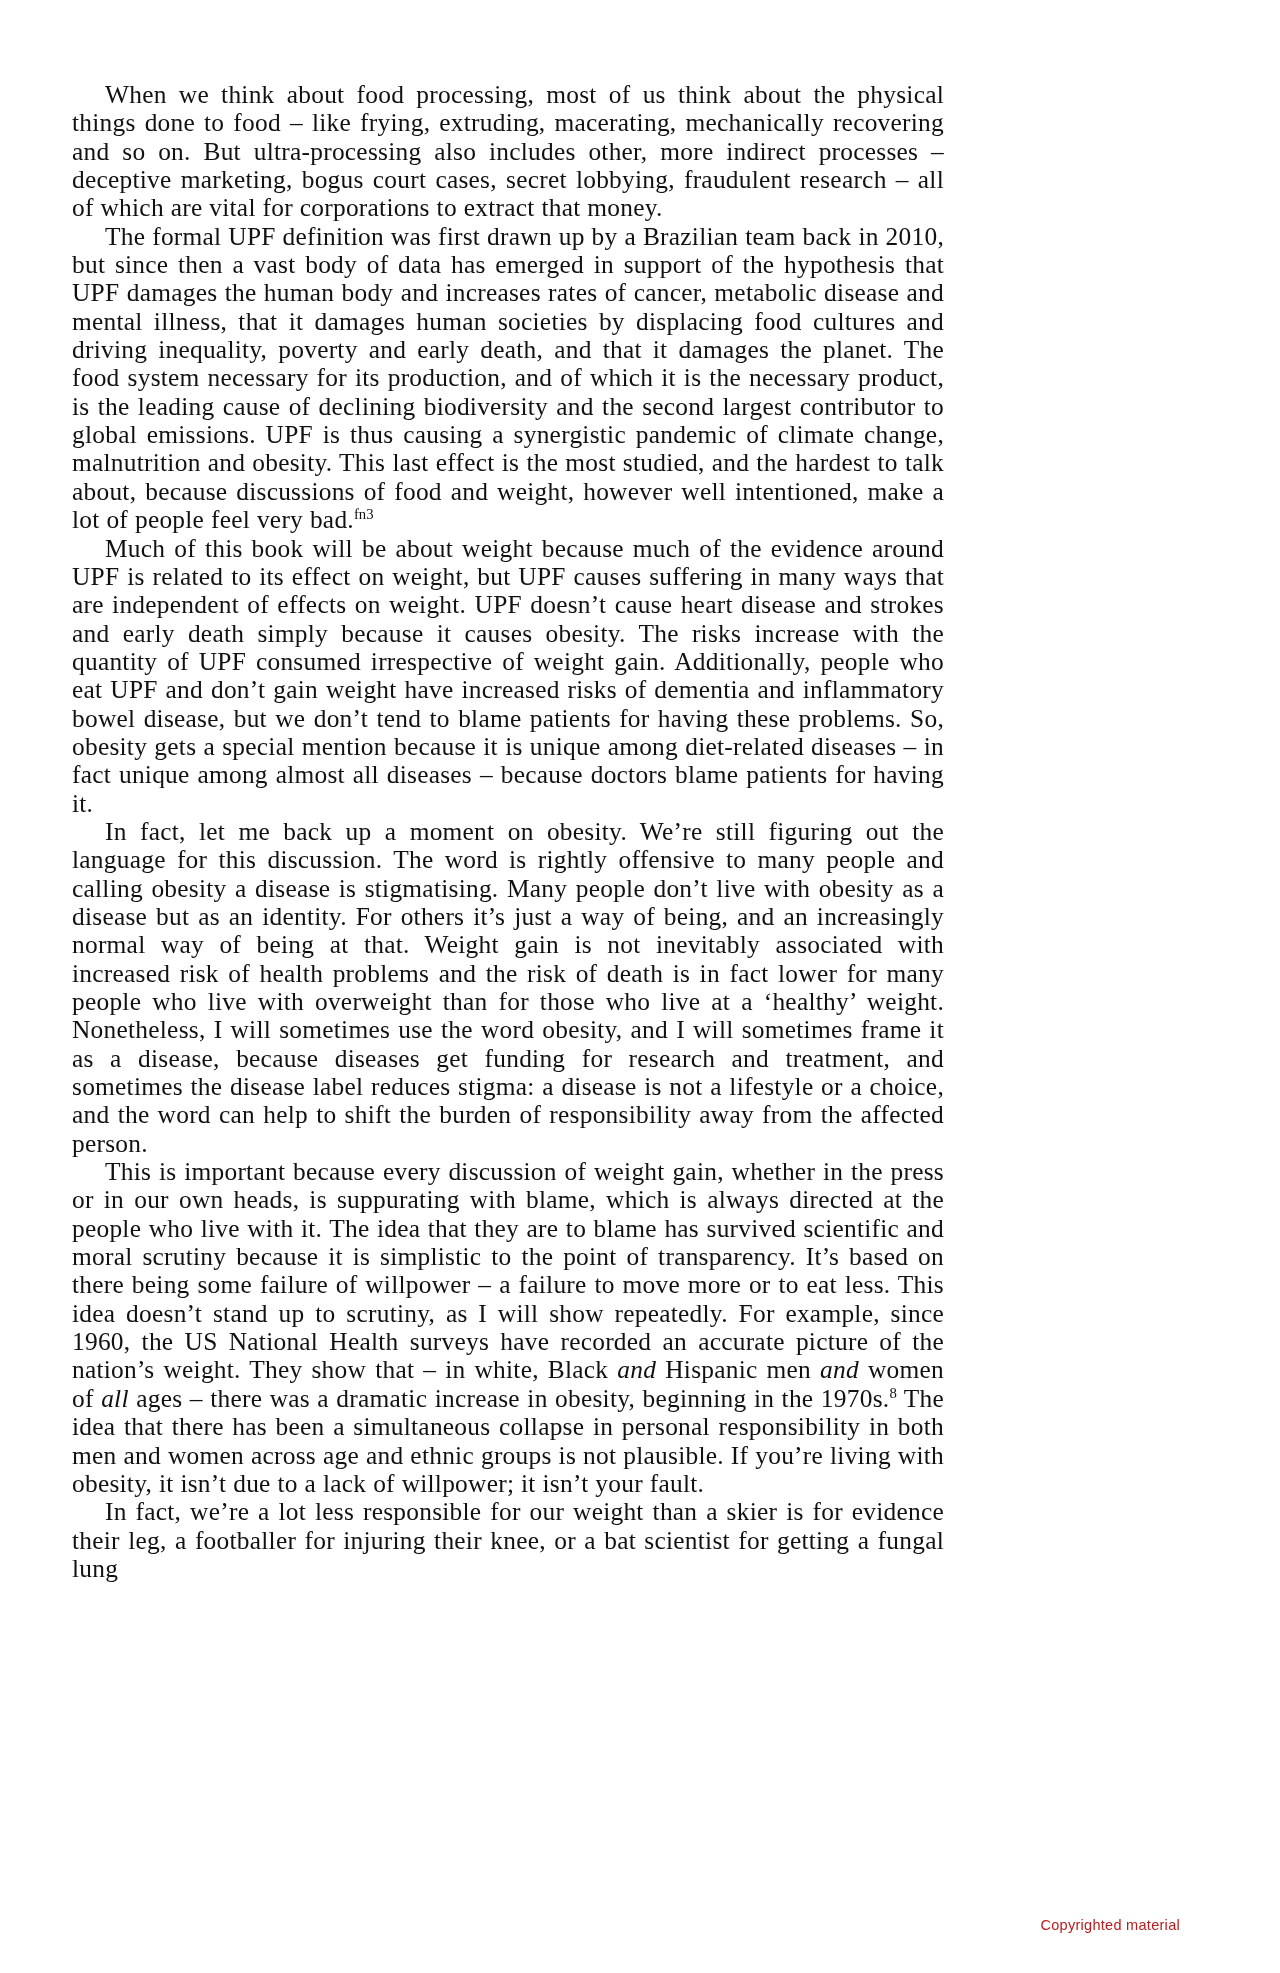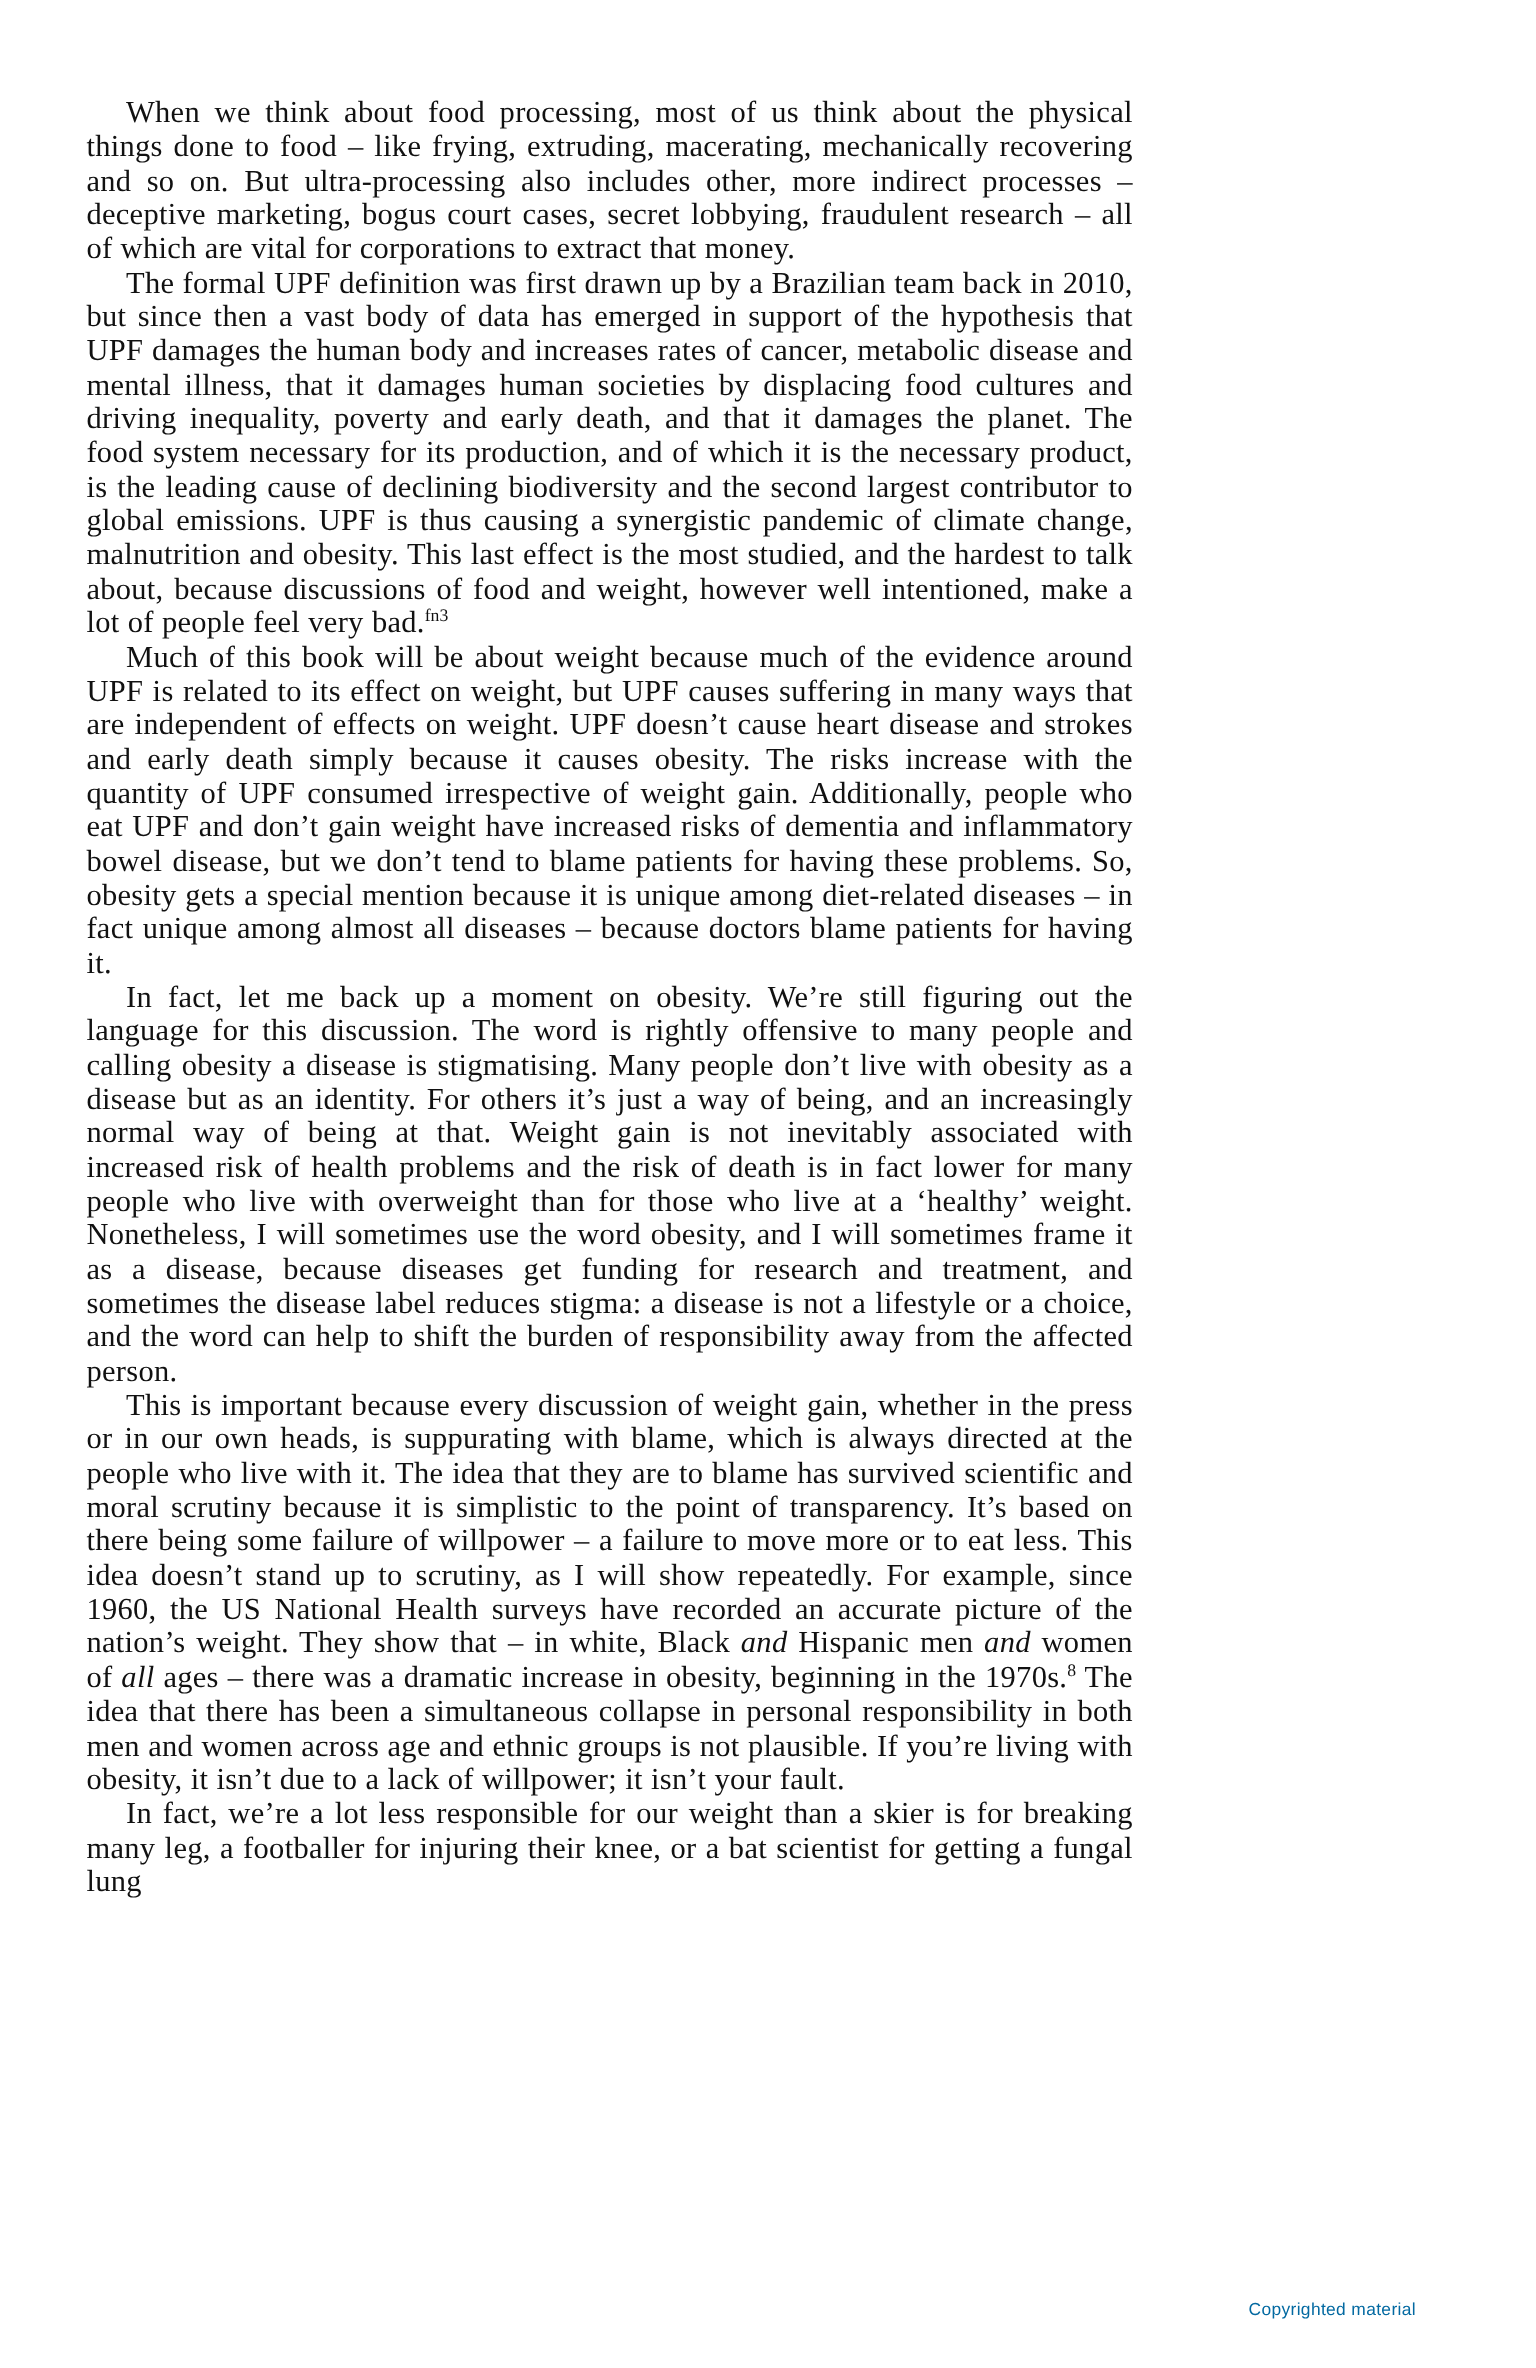--- a/index.html
+++ b/index.html
@@ -68,34 +68,34 @@
     margin-top: 16px;
   }
 
   .footer-note {
     position: absolute;
     right: 100px;
     bottom: 42px;
     font-family: "Liberation Sans", "DejaVu Sans", sans-serif;
     font-size: 14.5px;
     letter-spacing: 0.02em;
-    color: #0369a1;
+    color: #b91c1c;
     white-space: nowrap;
   }
 </style>
 </head>
 <body>
 
 <div class="page">
 
   <div class="text-block">
 
   <p class="para"><span>When we think about food processing, most of us think about the physical things done to food – like frying, extruding, macerating, mechanically recovering and so on. But ultra-processing also includes other, more indirect processes – deceptive marketing, bogus court cases, secret lobbying, fraudulent research – all of which are vital for corporations to extract that money.</span></p>
       <p class="para"><span>The formal UPF definition was first drawn up by a Brazilian team back in 2010, but since then a vast body of data has emerged in support of the hypothesis that UPF damages the human body and increases rates of cancer, metabolic disease and mental illness, that it damages human societies by displacing food cultures and driving inequality, poverty and early death, and that it damages the planet. The food system necessary for its production, and of which it is the necessary product, is the leading cause of declining biodiversity and the second largest contributor to global emissions. UPF is thus causing a synergistic pandemic of climate change, malnutrition and obesity. This last effect is the most studied, and the hardest to talk about, because discussions of food and weight, however well intentioned, make a lot of people feel very bad.</span><sup class="fnmark">fn3</sup></p>
       <p class="para"><span>Much of this book will be about weight because much of the evidence around UPF is related to its effect on weight, but UPF causes suffering in many ways that are independent of effects on weight. UPF doesn’t cause heart disease and strokes and early death simply because it causes obesity. The risks increase with the quantity of UPF consumed irrespective of weight gain. Additionally, people who eat UPF and don’t gain weight have increased risks of dementia and inflammatory bowel disease, but we don’t tend to blame patients for having these problems. So, obesity gets a special mention because it is unique among diet-related diseases – in fact unique among almost all diseases – because doctors blame patients for having it.</span></p>
       <p class="para"><span>In fact, let me back up a moment on obesity. We’re still figuring out the language for this discussion. The word is rightly offensive to many people and calling obesity a disease is stigmatising. Many people don’t live with obesity as a disease but as an identity. For others it’s just a way of being, and an increasingly normal way of being at that. Weight gain is not inevitably associated with increased risk of health problems and the risk of death is in fact lower for many people who live with overweight than for those who live at a ‘healthy’ weight. Nonetheless, I will sometimes use the word obesity, and I will sometimes frame it as a disease, because diseases get funding for research and treatment, and sometimes the disease label reduces stigma: a disease is not a lifestyle or a choice, and the word can help to shift the burden of responsibility away from the affected person.</span></p>
       <p class="para"><span>This is important because every discussion of weight gain, whether in the press or in our own heads, is suppurating with blame, which is always directed at the people who live with it. The idea that they are to blame has survived scientific and moral scrutiny because it is simplistic to the point of transparency. It’s based on there being some failure of willpower – a failure to move more or to eat less. This idea doesn’t stand up to scrutiny, as I will show repeatedly. For example, since 1960, the US National Health surveys have recorded an accurate picture of the nation’s weight. They show that – in white, Black </span><em class="emph">and</em><span> Hispanic men </span><em class="emph">and</em><span> women of </span><em class="emph">all</em><span> ages – there was a dramatic increase in obesity, beginning in the 1970s.</span><sup class="fnmark">8</sup><span> The idea that there has been a simultaneous collapse in personal responsibility in both men and women across age and ethnic groups is not plausible. If you’re living with obesity, it isn’t due to a lack of willpower; it isn’t your fault.</span></p>
-      <p class="para tail"><span>In fact, we’re a lot less responsible for our weight than a skier is for breaking many leg, a footballer for injuring their knee, or a bat scientist for getting a fungal lung</span></p>
+      <p class="para tail"><span>In fact, we’re a lot less responsible for our weight than a skier is for evidence their leg, a footballer for injuring their knee, or a bat scientist for getting a fungal lung</span></p>
     </div>
 
   <div class="footer-note">Copyrighted material</div>
 
 </div>
 
 </body></html>

